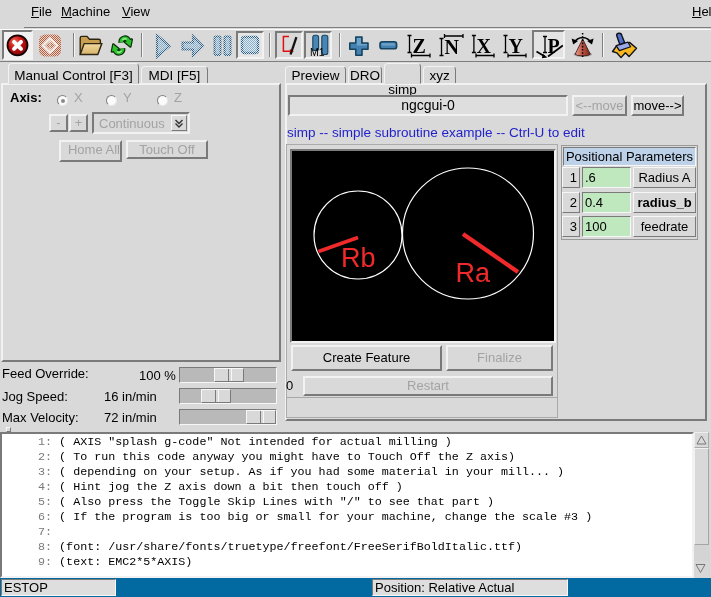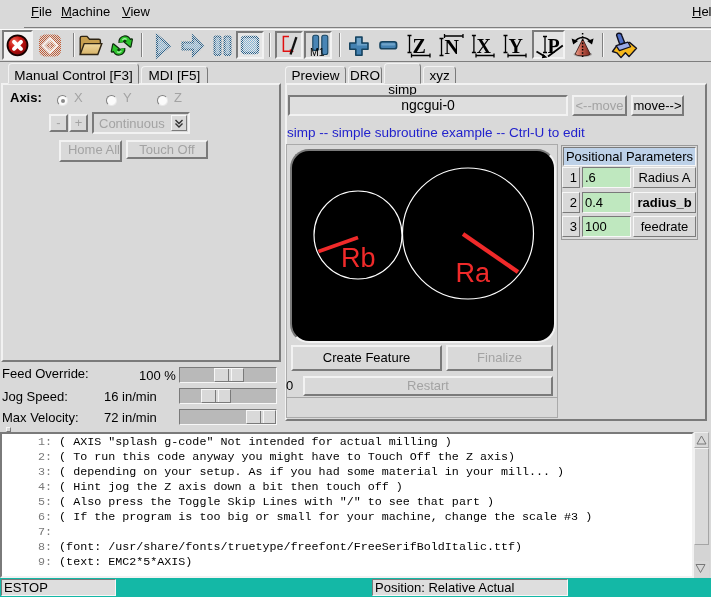--- a/index.html
+++ b/index.html
@@ -253,21 +253,21 @@
   <div class="tab" style="left:384px; top:63px; width:37px; height:21px; z-index:3; line-height:17px; padding-top:17px;">simp</div>
   <div class="tab inactive" style="left:423px; top:66px; width:33px; height:18px; line-height:17px;">xyz</div>
   <div id="rframe" class="abs rz2" style="left:285px; top:83px; width:422px; height:338px; z-index:2;"></div>
 
   <div class="abs sk2" style="left:288px; top:95px; width:280px; height:21px; background:#dedede; text-align:center; line-height:17px; font-size:14px; z-index:4;">ngcgui-0</div>
   <div class="abs rz2 btn gray" style="left:572px; top:95px; width:55px; height:21px; line-height:17px; z-index:4;">&lt;--move</div>
   <div class="abs rz2 btn" style="left:631px; top:95px; width:53px; height:21px; line-height:17px; z-index:4;">move--&gt;</div>
   <div class="abs" style="left:287px; top:125px; color:#2222cc; font-size:13.5px; z-index:4;">simp -- simple subroutine example -- Ctrl-U to edit</div>
 
   <div class="abs" style="left:286px; top:144px; width:272px; height:274px; border:1px solid #aaa; z-index:4;"></div>
-  <div class="abs sk2" style="left:290px; top:149px; width:266px; height:194px; background:#000; z-index:5;border-radius:19px;">
+  <div class="abs sk2" style="left:290px; top:149px; width:266px; height:194px; background:#000; z-index:5;">
     <svg width="262" height="190" style="display:block">
       <circle cx="66" cy="84" r="44" fill="none" stroke="#fff" stroke-width="1.2"></circle>
       <circle cx="176" cy="82.5" r="65.5" fill="none" stroke="#fff" stroke-width="1.2"></circle>
       <line x1="26.5" y1="100.5" x2="66" y2="86.5" stroke="#f02a2a" stroke-width="3.8"></line>
       <line x1="171" y1="83" x2="226" y2="121" stroke="#f02a2a" stroke-width="4.2"></line>
       <text x="49" y="116" fill="#f02a2a" font-size="27px" font-family="Liberation Sans">Rb</text>
       <text x="163.5" y="131" fill="#f02a2a" font-size="27px" font-family="Liberation Sans">Ra</text>
     </svg>
   </div>
   <div class="abs rz2 btn gray" style="left:446px; top:345px; width:107px; height:26px; line-height:22px; z-index:5;">Finalize</div>
@@ -310,18 +310,18 @@
         </svg>
     </div>
     <div class="abs" style="left:0; top:17px; width:15px; height:97px; background:#d9d9d9; border:1px solid; border-color:#f2f2f2 #a5a5a5 #a5a5a5 #f2f2f2;"></div>
     <div class="abs" style="left:0; top:130px; width:15px; height:16px; background:#d7d7d7;">
       <svg width="13" height="14">
           <path d="M6.5 11.5 L11 3.5 L2 3.5 Z" fill="none" stroke="#777"></path>
         </svg>
     </div>
   </div>
 
-  <div class="abs" style="left:0px; top:578px; width:711px; height:19px; background:#14b8a6;">
+  <div class="abs" style="left:0px; top:578px; width:711px; height:19px; background:#0369a1;">
     <div class="abs sk1" style="left:1px; top:1px; width:115px; height:17px; background:#dedede; padding:0px 2px;">ESTOP</div>
     <div class="abs sk1" style="left:372px; top:1px; width:196px; height:17px; background:#dedede; padding:0px 2px;">Position: Relative Actual</div>
   </div>
 
 </div>
 
 </body></html>

